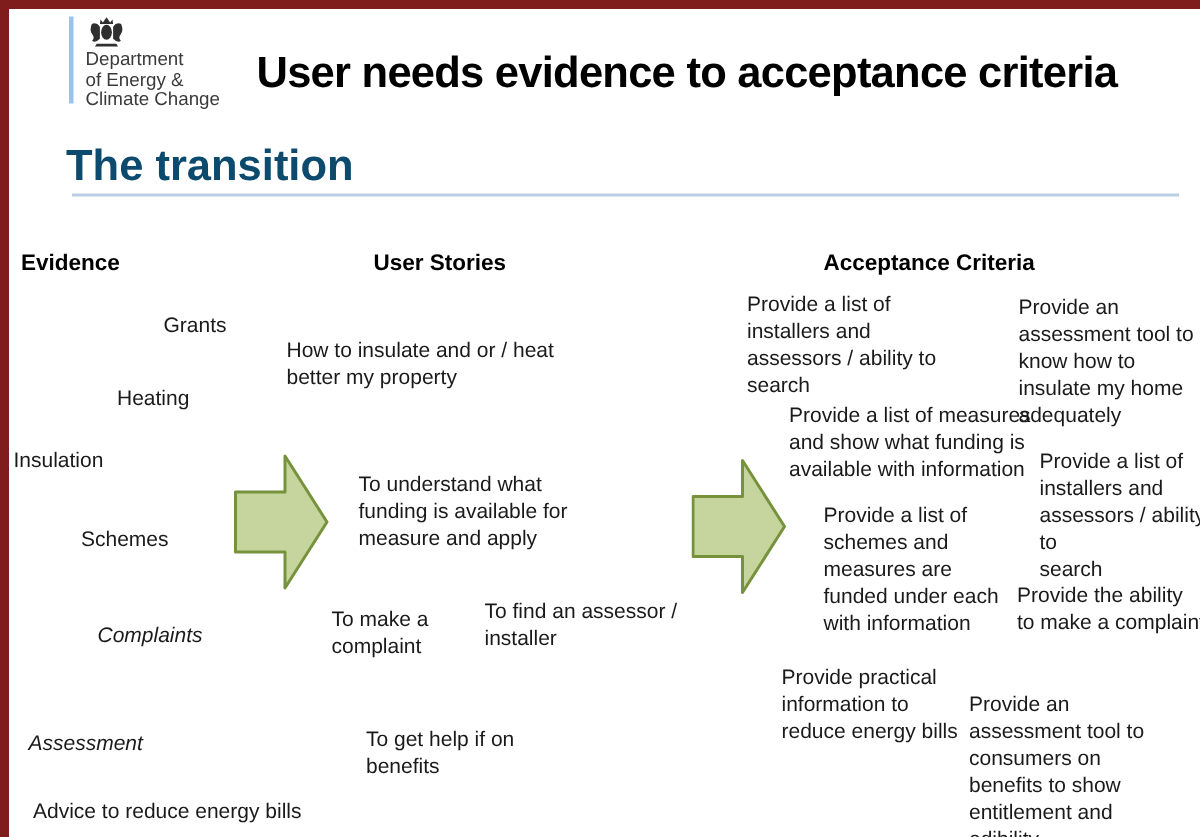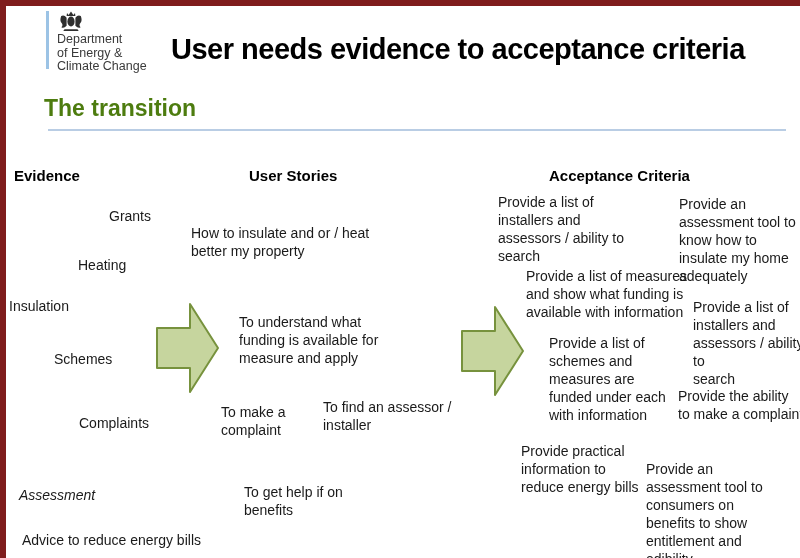--- a/index.html
+++ b/index.html
@@ -14,32 +14,32 @@
   .dept-name{
     position:absolute;left:51px;top:27px;
     font-size:12.5px;line-height:13.5px;color:#3a3a3a;white-space:pre-line;
   }
   .page-title{
     position:absolute;left:165px;top:27px;width:620px;
     font-size:29px;font-weight:700;color:#000;letter-spacing:-0.5px;
   }
   .section-title{
     position:absolute;left:38px;top:89px;
-    font-size:23px;font-weight:700;color:#4d7c0f;
+    font-size:29px;font-weight:700;color:#0c4a6e;
   }
   .divider{position:absolute;left:42px;top:123px;width:738px;height:2px;background:#b9cde4;}
   
   .col-header{position:absolute;font-size:15px;font-weight:700;color:#000;white-space:nowrap;}
   .hd-ev{left:8px;top:161px;text-align:right;}
   .hd-us{left:243px;top:161px;}
   .hd-ac{left:543px;top:161px;}
   
   .txt{position:absolute;font-size:14px;line-height:18px;color:#1a1a1a;white-space:pre-line;}
   .ev-0{left:103px;top:201px;} .ev-1{left:72px;top:250px;} .ev-2{left:3px;top:291px;}
-  .ev-3{left:48px;top:344px;}  .ev-4{left:73px;top:408px;} .ev-5{left:13px;top:480px;font-style:italic;}
+  .ev-3{left:48px;top:344px;}  .ev-4{left:59px;top:408px;font-style:italic;} .ev-5{left:13px;top:480px;font-style:italic;}
   .ev-6{left:16px;top:525px;}
   .us-0{left:185px;top:218px;} .us-1{left:337px;top:254px;} .us-2{left:233px;top:307px;}
   .us-3{left:215px;top:397px;} .us-4{left:317px;top:392px;} .us-5{left:238px;top:477px;}
   .us-6{left:358px;top:490px;}
   .ac-0{left:492px;top:187px;} .ac-1{left:673px;top:189px;} .ac-2{left:520px;top:261px;}
   .ac-3{left:687px;top:292px;} .ac-4{left:543px;top:328px;} .ac-5{left:672px;top:381px;}
   .ac-6{left:515px;top:436px;} .ac-7{left:640px;top:454px;}
   
   .arrow{position:absolute;width:64px;height:92px;}
   .arrow-1{left:150px;top:296px;}

